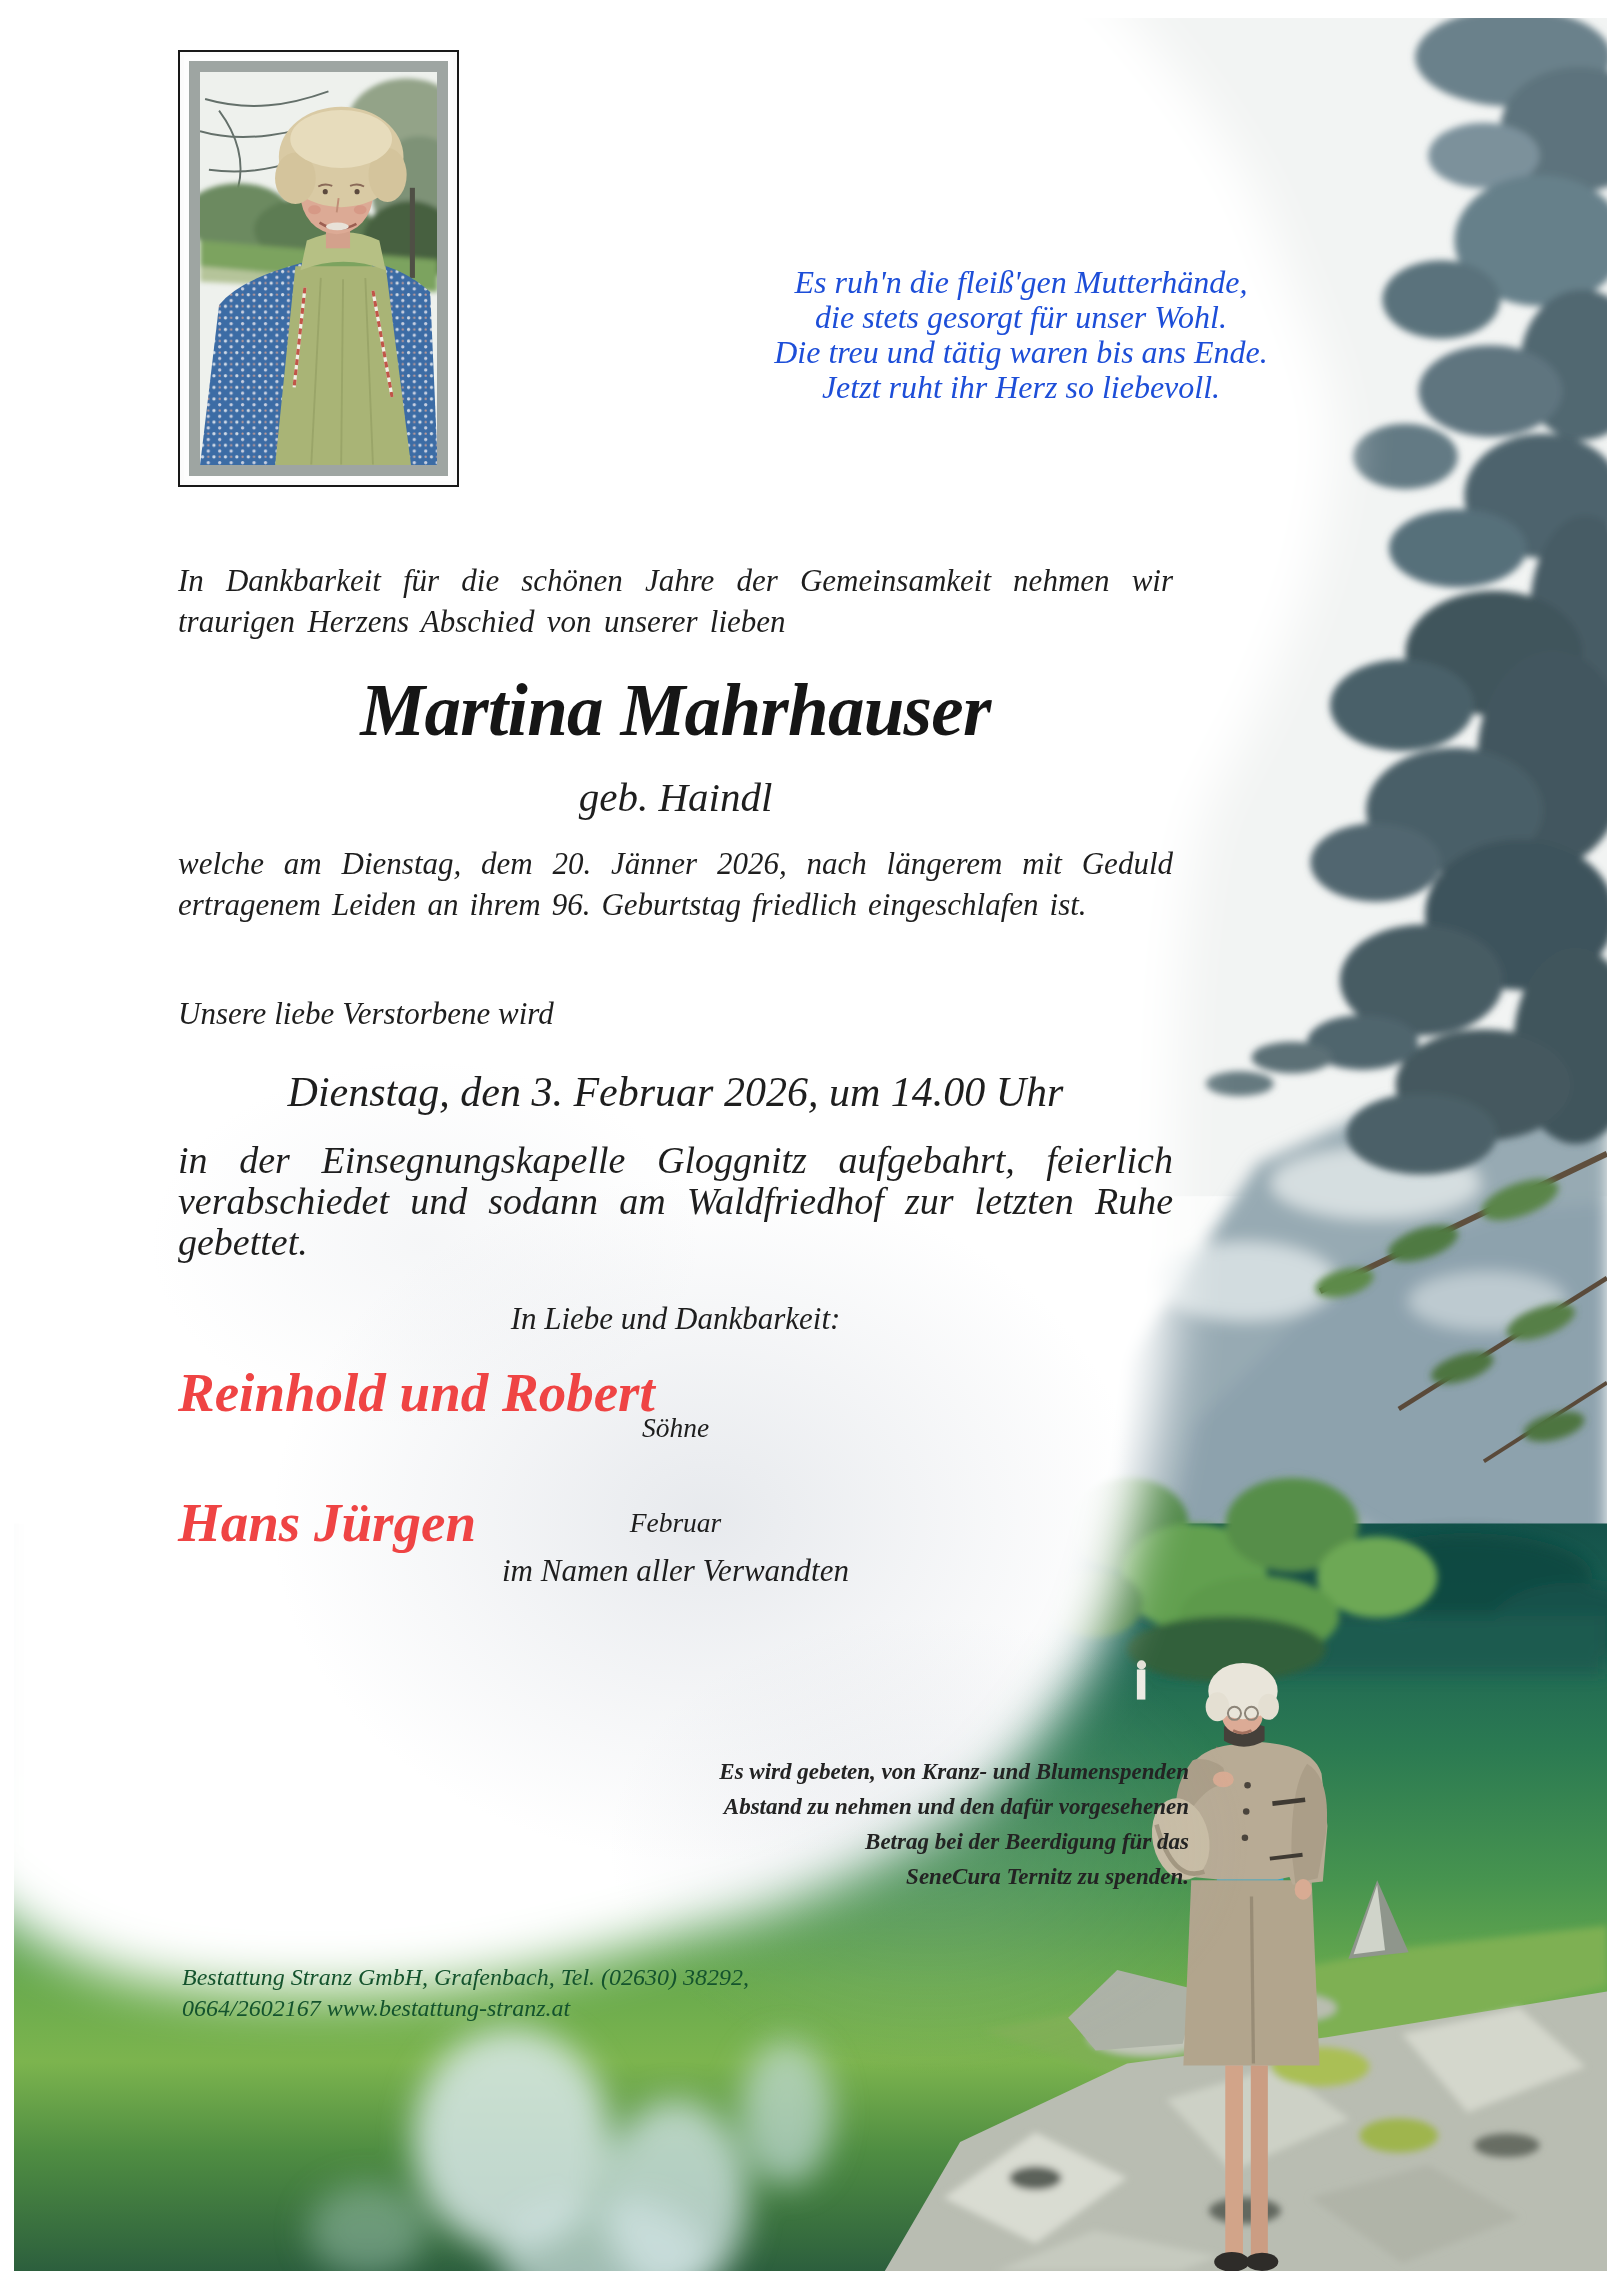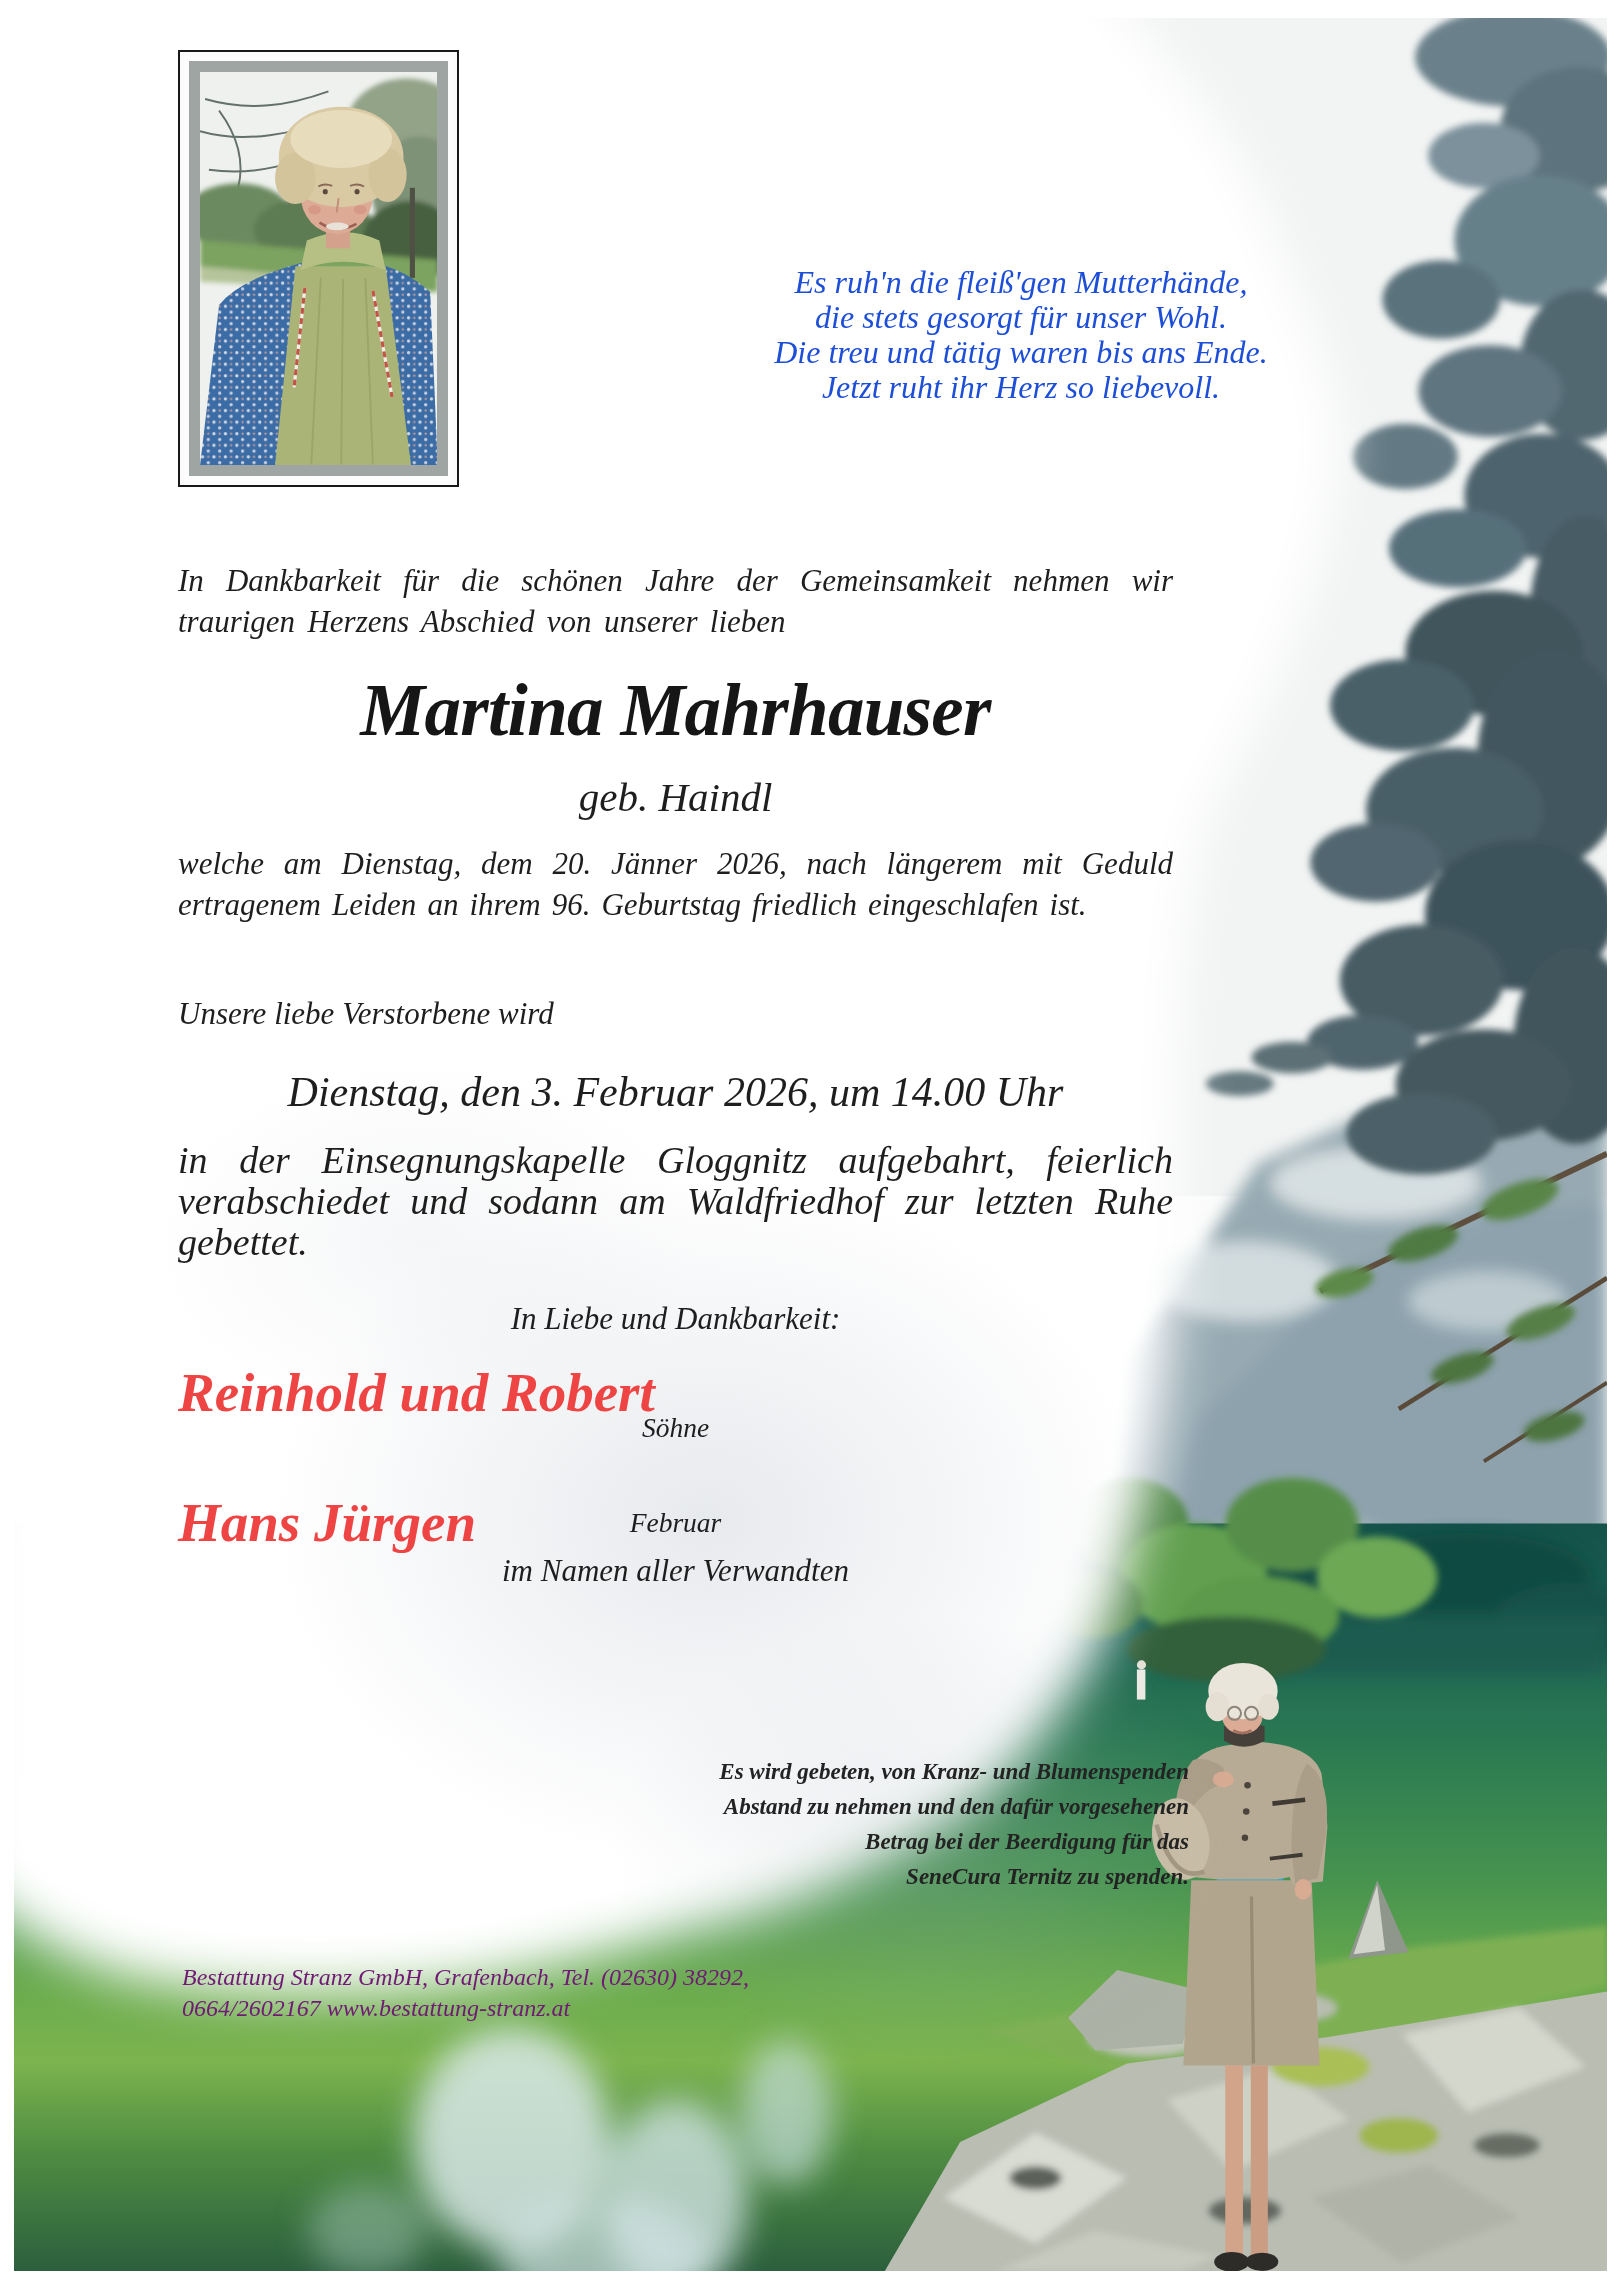--- a/index.html
+++ b/index.html
@@ -60,21 +60,21 @@
   .r2{top:1410px;}
   .h1x{top:1454px;margin-top:34px;}
   .h2x{top:1505px;}
   .closing{top:1551px;text-align:center;font-size:31px;}
   .donation{
     left:178px;top:1754px;width:1011px;
     font-size:23px;line-height:35px;text-align:right;color:#232323;font-weight:bold;
   }
   .undertaker{
     left:182px;top:1962px;width:694px;
-    font-size:24px;line-height:31px;text-align:left;color:#701a75;
+    font-size:24px;line-height:31px;text-align:left;color:#14532d;
   }
 </style>
 </head>
 <body>
 
 <div class="page">
 
   <svg class="photo-bg" viewBox="0 0 2433 3442" preserveAspectRatio="none" aria-hidden="true">
     <defs>
       <filter id="b6" x="-30%" y="-30%" width="160%" height="160%">

